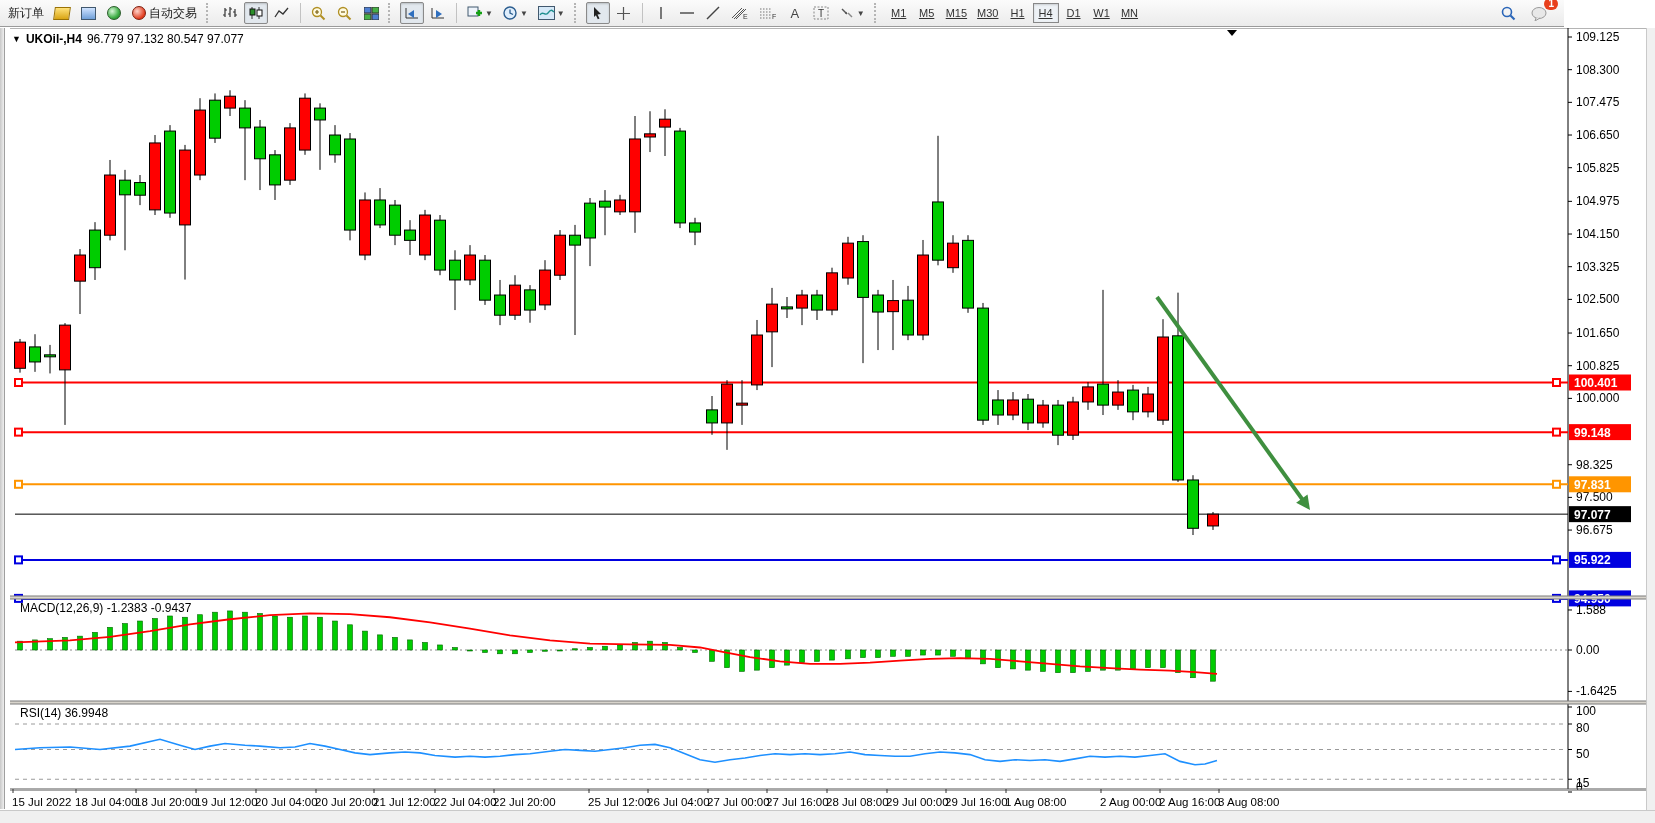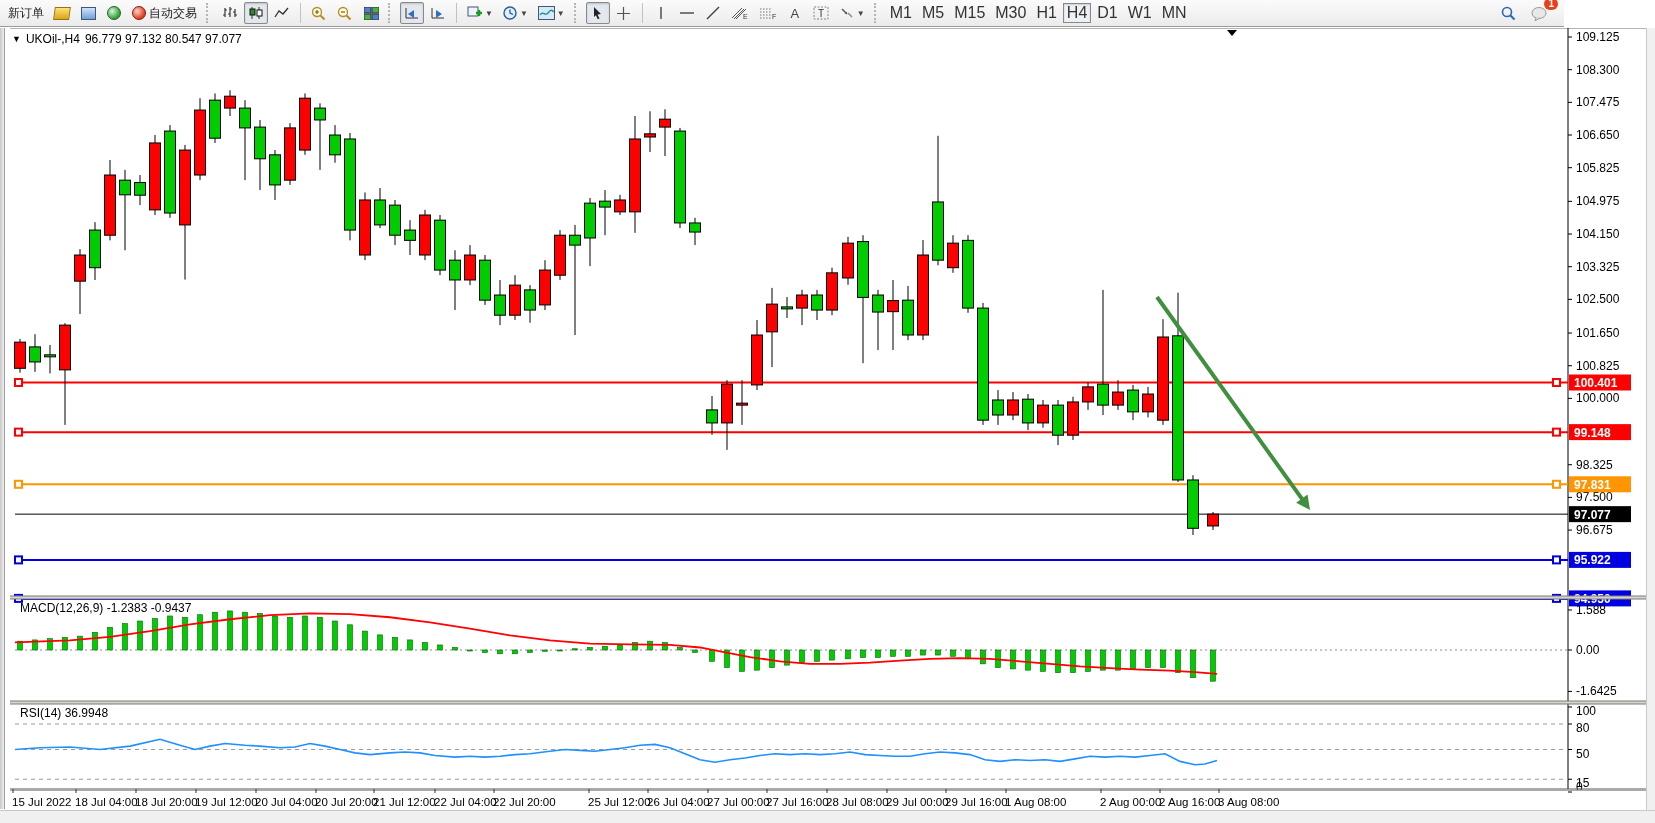--- a/index.html
+++ b/index.html
@@ -3,21 +3,21 @@
 <meta charset="utf-8">
 <style>
   html,body{margin:0;padding:0;background:#f0f0f0;font-family:"Liberation Sans",sans-serif;}
   #app{position:relative;width:1655px;height:823px;background:#ffffff;overflow:hidden;}
   
   #toolbar{position:absolute;left:0;top:0;width:1564px;height:27px;background:linear-gradient(#fbfbfb,#ebebeb);border-bottom:1px solid #9a9a9a;display:flex;align-items:center;padding:0 4px;box-sizing:border-box;gap:2px;}
   .tb-btn{height:22px;min-width:24px;display:flex;align-items:center;justify-content:center;border:1px solid transparent;border-radius:2px;padding:0 3px;font-size:12px;color:#222;cursor:default;box-sizing:border-box;}
   .tb-btn.pressed{border:1px solid #8a8a8a;background:#e2e8ee;box-shadow:inset 0 1px 2px rgba(0,0,0,.18);}
   .tb-sep{width:1px;height:20px;background:#c2c2c2;margin:0 4px;}
   .tb-grip{width:5px;height:20px;border-left:2px dotted #b5b5b5;margin:0 3px;}
-  .tf-btn{height:20px;min-width:26px;font-size:16px;color:#333;display:flex;align-items:center;justify-content:center;border:1px solid transparent;padding:0 3px;box-sizing:border-box;}
+  .tf-btn{height:20px;min-width:26px;font-size:11px;color:#333;display:flex;align-items:center;justify-content:center;border:1px solid transparent;padding:0 3px;box-sizing:border-box;text-decoration:underline;}
   .tf-btn.active{border:1px solid #888;background:#eef2f6;box-shadow:inset 0 1px 2px rgba(0,0,0,.15);}
   .cn{font-size:12px;}
   .ico{display:inline-block;}
   .dd{font-size:8px;color:#444;margin-left:2px;}
   #tb-right{margin-left:auto;display:flex;align-items:center;gap:6px;padding-right:8px;}
   #chat-badge{position:absolute;top:-5px;right:-7px;background:#e8401c;color:#fff;border-radius:8px;font-size:10px;line-height:12px;padding:0 4px;font-weight:bold;}
   
   #chartframe{position:absolute;left:10px;top:28px;width:1655px;height:795px;background:#fff;}
   #leftframe{position:absolute;left:0;top:28px;width:4px;height:781px;background:linear-gradient(90deg,#c8c8c8,#efefef);border-right:1px solid #9f9f9f;}
   #rightframe{position:absolute;left:1646px;top:28px;width:9px;height:795px;background:#f0f0f0;border-left:1px solid #c9c9c9;}
@@ -741,16 +741,16 @@
         <line x1="1209" y1="789" x2="1209" y2="793" stroke="#333"></line>
         <text x="1208" y="806" font-size="11.5" fill="#000">3 Aug 08:00</text>
       </svg>
   </div>
   <div id="leftframe"></div>
   <div id="rightframe"></div>
   <div id="bottomframe"></div>
 
   <div id="symbol-title">
     <span class="tri">▼</span>
-    <span style="font-weight:normal;">UKOil-,H4</span>
+    <span style="font-weight:bold;">UKOil-,H4</span>
     <span>96.779 97.132 80.547 97.077</span>
   </div>
 </div>
 
 </body></html>

